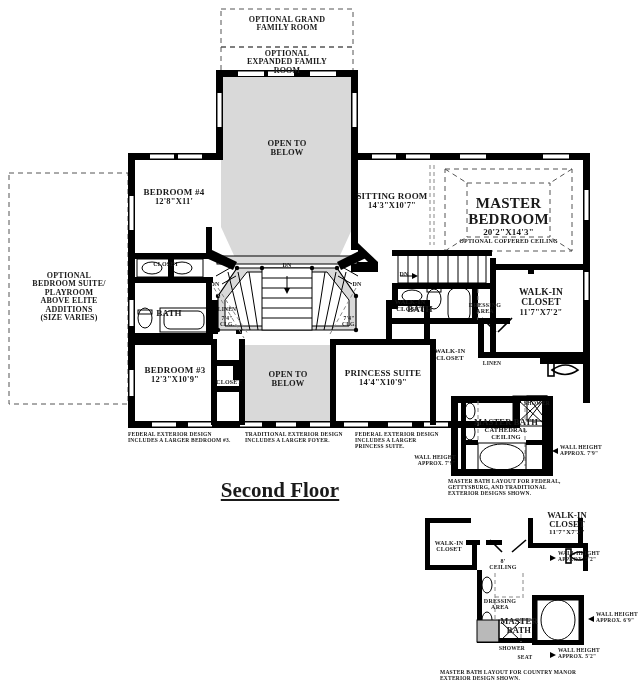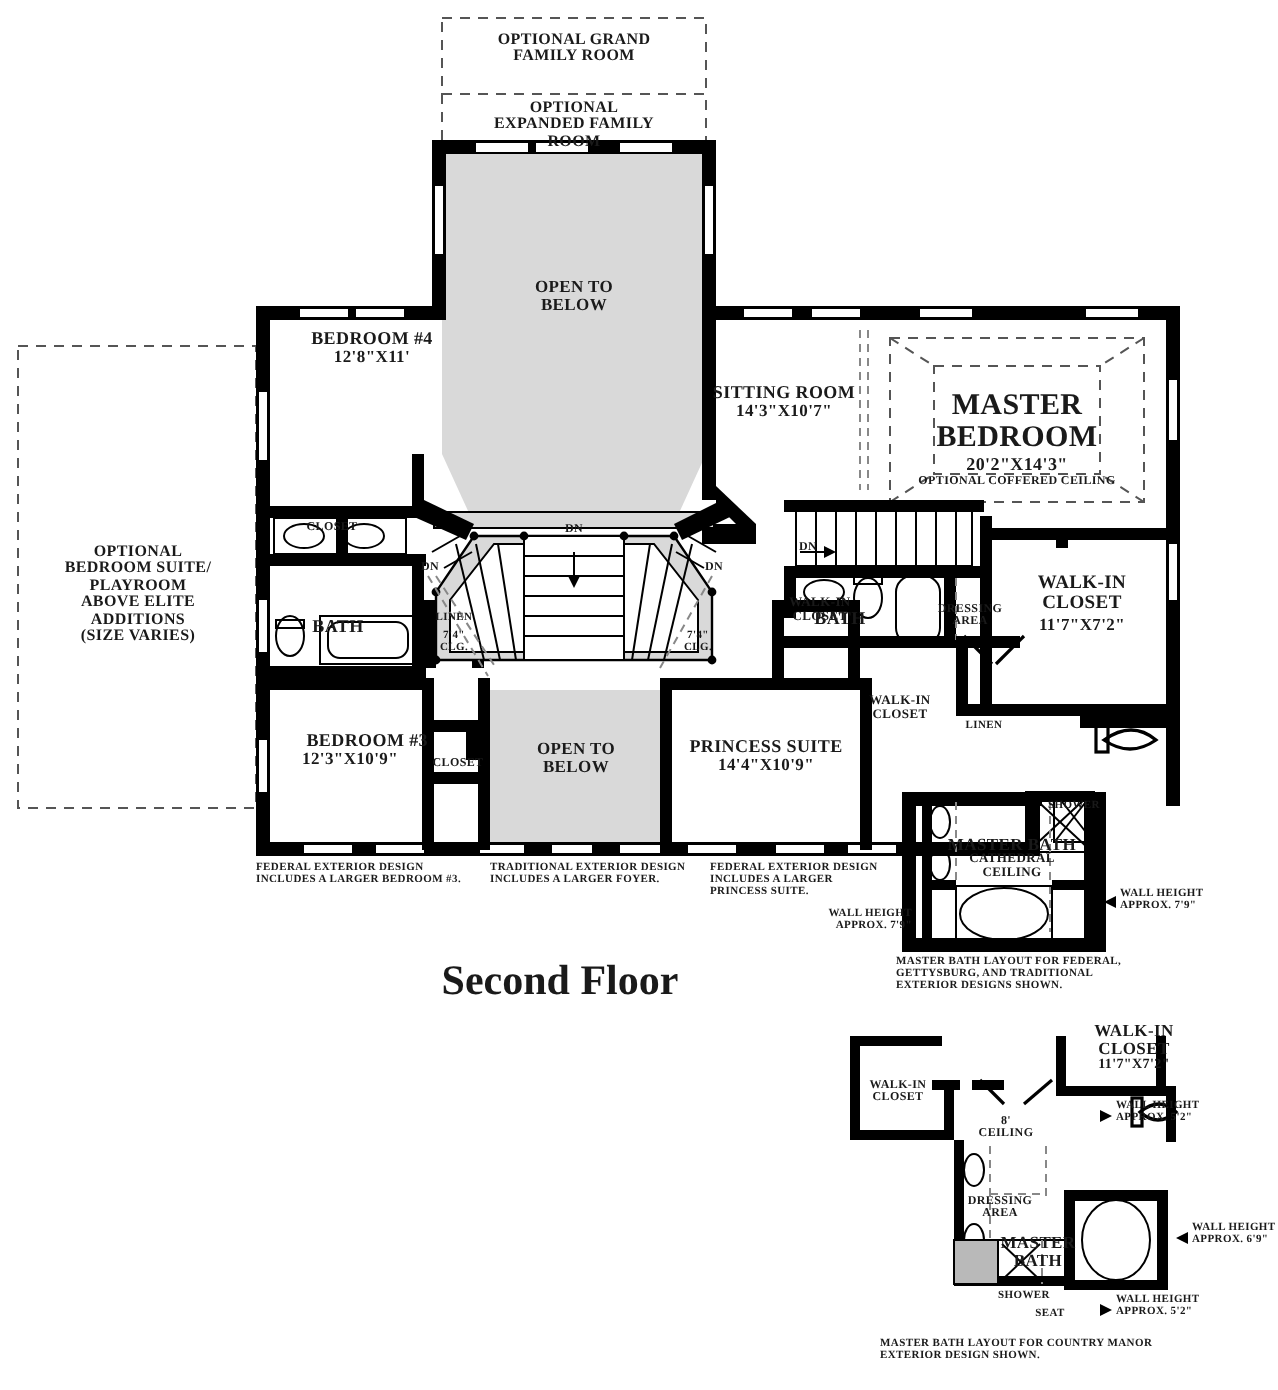--- a/index.html
+++ b/index.html
@@ -4,21 +4,21 @@
 <style>
   html,body{margin:0;padding:0;background:#ffffff;}
   body{width:639px;height:695px;position:relative;overflow:hidden;
        font-family:"Liberation Serif",serif;color:#1a1a1a;}
   .plan{position:absolute;left:0;top:0;width:639px;height:695px;}
   
   .lbl{position:absolute;text-align:center;line-height:1.05;letter-spacing:.2px;}
   .rm{font-weight:bold;}
   .c{ text-transform:uppercase; }
   svg{position:absolute;left:0;top:0;}
-  .title{position:absolute;font-family:"Liberation Serif",serif;font-weight:bold;}
+  .title{position:absolute;font-family:"Liberation Serif",serif;font-weight:bold;text-decoration:underline;}
 </style>
 </head>
 <body>
 
 <div class="plan">
 
 <svg width="639" height="695" viewBox="0 0 639 695">
   <defs>
     <style>
       .w{fill:#000;}
@@ -356,27 +356,27 @@
 
 <div class="lbl c" style="left:244px;top:139px;width:86px;font-size:8.5px;font-weight:bold;">
   <span style="white-space:pre-line;">OPEN TO
 BELOW</span>
 </div>
 <div class="lbl c" style="left:246px;top:370px;width:84px;font-size:8.5px;font-weight:bold;">
   <span style="white-space:pre-line;">OPEN TO
 BELOW</span>
 </div>
 
-<div class="lbl" style="left:135px;top:165px;width:78px;padding-left:12px;">
+<div class="lbl" style="left:135px;top:188px;width:78px;">
   <div class="c rm" style="font-size:9px;">BEDROOM #4</div>
   <div class="c" style="font-size:8.5px;font-weight:bold;">12'8"X11'</div>
 </div>
 
 <div class="lbl" style="left:136px;top:366px;width:78px;">
-  <div class="c rm" style="font-size:9px;text-align:right;">BEDROOM #3</div>
+  <div class="c rm" style="font-size:9px;">BEDROOM #3</div>
   <div class="c" style="font-size:8.5px;font-weight:bold;">12'3"X10'9"</div>
 </div>
 
 <div class="lbl" style="left:352px;top:192px;width:80px;">
   <div class="c rm" style="font-size:9px;">SITTING ROOM</div>
   <div class="c" style="font-size:8.5px;font-weight:bold;">14'3"X10'7"</div>
 </div>
 
 <div class="lbl" style="left:445px;top:196px;width:127px;">
   <div class="c rm" style="font-size:15px;">MASTER BEDROOM</div>

